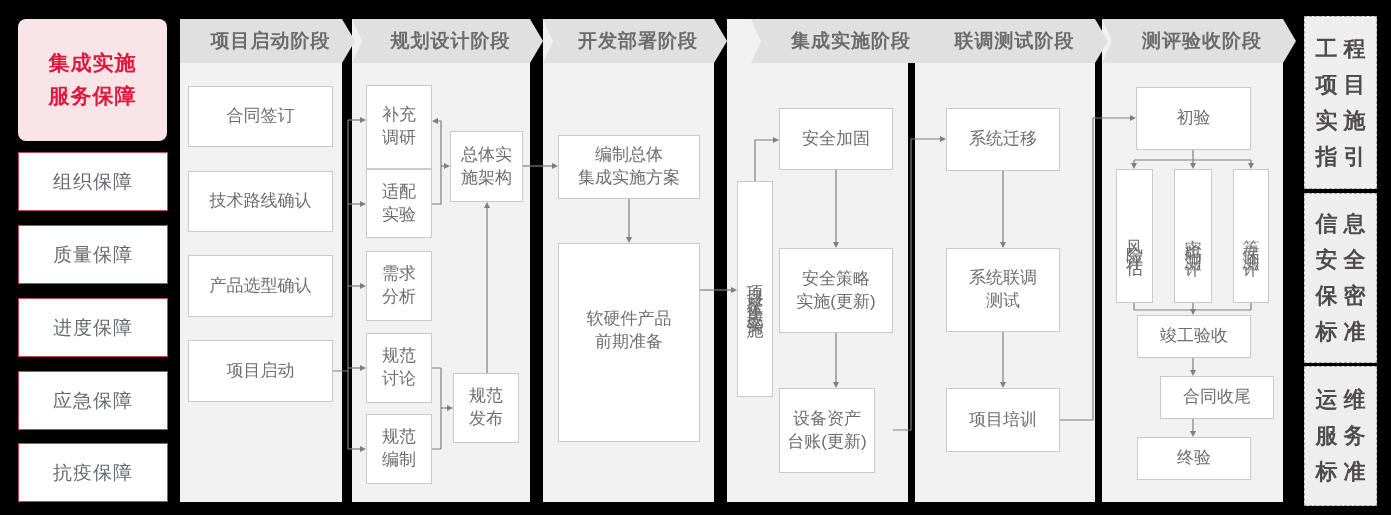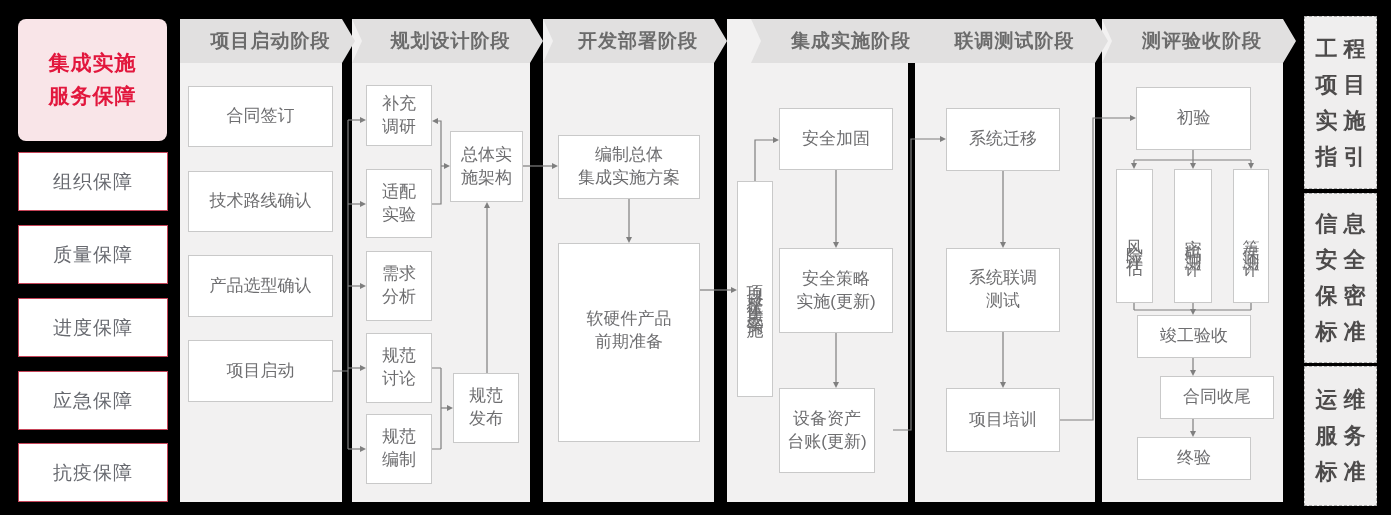--- a/index.html
+++ b/index.html
@@ -95,21 +95,21 @@
   <div class="side-item" style="top:225px;">质量保障</div>
   <div class="side-item" style="top:298px;">进度保障</div>
   <div class="side-item" style="top:371px;">应急保障</div>
   <div class="side-item" style="top:443px;">抗疫保障</div>
 
   <div class="fbox" style="left:188px;top:86px;width:145px;height:61px;">合同签订</div>
   <div class="fbox" style="left:188px;top:171px;width:145px;height:61px;">技术路线确认</div>
   <div class="fbox" style="left:188px;top:255px;width:145px;height:62px;">产品选型确认</div>
   <div class="fbox" style="left:188px;top:340px;width:145px;height:62px;">项目启动</div>
 
-  <div class="fbox" style="left:366px;top:85px;width:66px;height:61px;">补充
+  <div class="fbox" style="left:366px;top:85px;width:66px;height:84px;">补充
 调研</div>
   <div class="fbox" style="left:366px;top:169px;width:66px;height:69px;">适配
 实验</div>
   <div class="fbox" style="left:366px;top:251px;width:66px;height:70px;">需求
 分析</div>
   <div class="fbox" style="left:366px;top:333px;width:66px;height:70px;">规范
 讨论</div>
   <div class="fbox" style="left:366px;top:414px;width:66px;height:70px;">规范
 编制</div>
   <div class="fbox" style="left:450px;top:131px;width:73px;height:71px;">总体实

